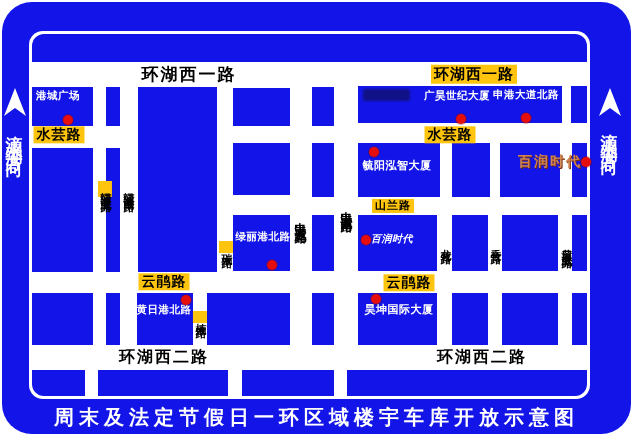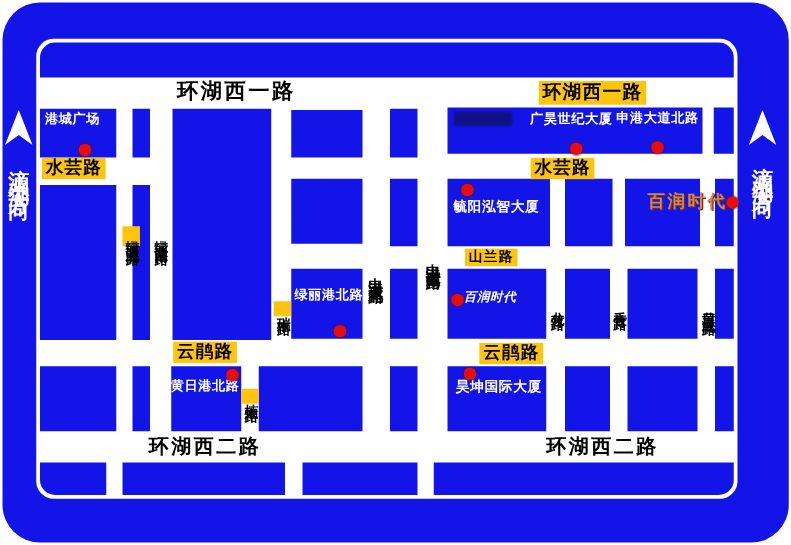--- a/index.html
+++ b/index.html
@@ -38,20 +38,21 @@
   </div>
   <div class="dir" style="left:15px;top:122px;">滴水湖方向</div>
 
   <div class="arrow" style="left:610px;top:88px;">
     <svg width="22" height="28" viewBox="0 0 22 28">
       <polygon points="11,0 22,28 11,20 0,28" fill="#ffffff"></polygon>
     </svg>
   </div>
   <div class="dir" style="left:610px;top:120px;">滴水湖方向</div>
 
+  <div class="bottom-title">周末及法定节假日一环区域楼宇车库开放示意图</div>
 
   <div class="map">
       <div class="blk" style="left: 3px; top: 3px; width: 555px; height: 28px; border-radius: 12px 12px 0px 0px;"></div>
       <div class="blk" style="left: 3px; top: 56px; width: 61px; height: 39px;"></div>
       <div class="blk" style="left: 77px; top: 56px; width: 14px; height: 39px;"></div>
       <div class="blk" style="left: 109px; top: 56px; width: 79px; height: 185px;"></div>
       <div class="blk" style="left: 204px; top: 57px; width: 57px; height: 38px;"></div>
       <div class="blk" style="left: 283px; top: 56px; width: 22px; height: 39px;"></div>
       <div class="blk" style="left: 329px; top: 55px; width: 204px; height: 37px;"></div>
       <div class="blk" style="left: 542px; top: 55px; width: 16px; height: 37px;"></div>

